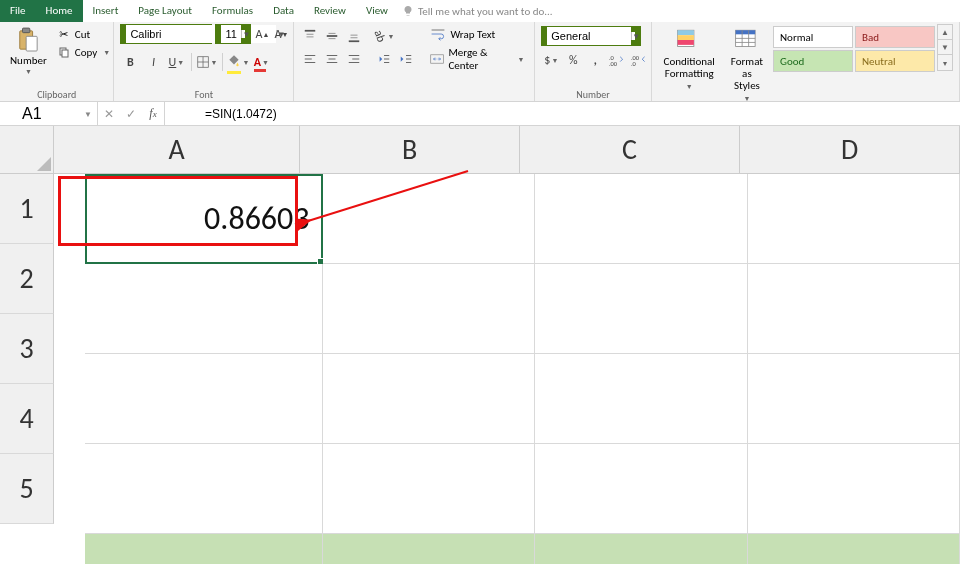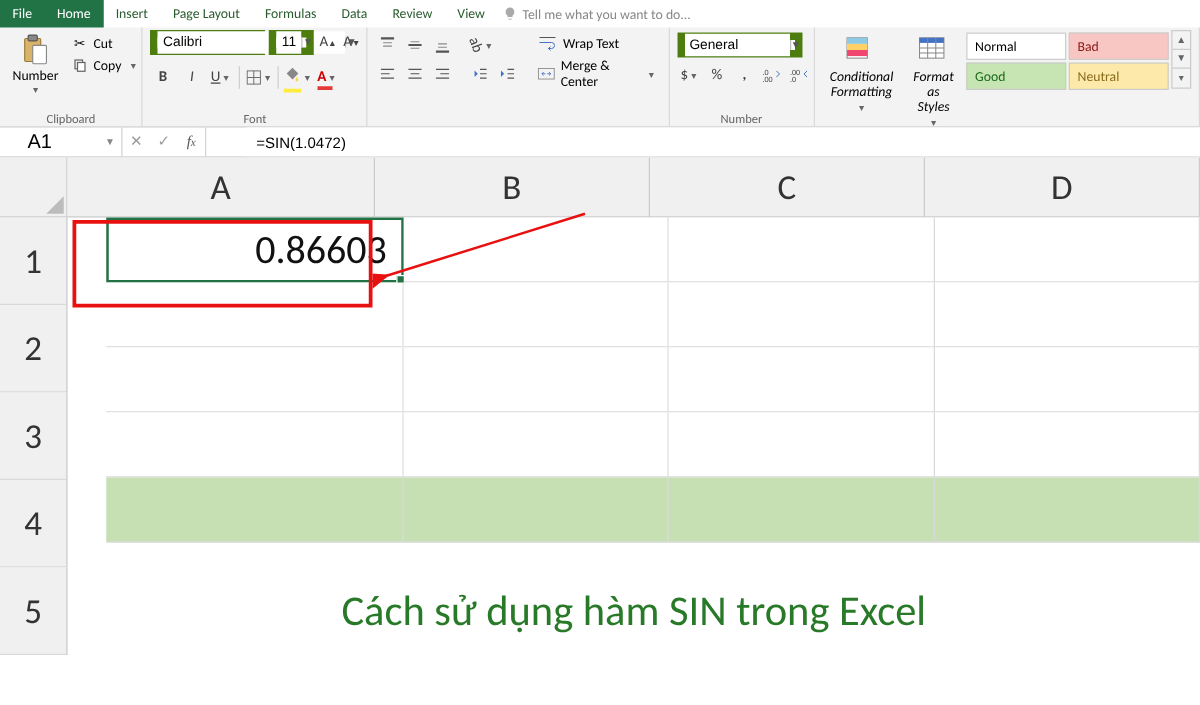--- a/index.html
+++ b/index.html
@@ -39,21 +39,21 @@
   
   .align-col{display:flex;flex-direction:column;gap:3px;padding-top:2px;}
   .align-row{display:flex;gap:2px;}
   .wrap-merge{display:flex;flex-direction:column;gap:3px;margin-left:6px;padding-top:2px;}
   .wide-btn{display:flex;align-items:center;gap:4px;padding:1px 4px;cursor:pointer;}
 
   
   .num-col{display:flex;flex-direction:column;gap:4px;padding-top:2px;}
 
   
-  .big-btn{display:flex;flex-direction:column;align-items:center;justify-content:flex-end;padding:2px 6px;cursor:pointer;gap:2px;text-align:center;font-style:italic;}
+  .big-btn{display:flex;flex-direction:column;align-items:center;justify-content:flex-end;padding:2px 6px;cursor:pointer;gap:2px;text-align:center;}
   .big-btn .ic{width:28px;height:28px;display:flex;align-items:center;justify-content:center;}
 
   
   .gallery{display:grid;grid-template-columns:80px 80px;grid-template-rows:22px 22px;gap:2px;padding-top:2px;}
   .gcell{border:1px solid #ccc;display:flex;align-items:center;padding:0 6px;font-size:11px;cursor:pointer;}
   .gcell.normal{background:#fff;}
   .gcell.bad{background:#f8c7c4;color:#8b1a1a;}
   .gcell.good{background:#c6e5b3;color:#1d6b1d;}
   .gcell.neutral{background:#fde9a9;color:#8a6d1d;}
   .gallery-scroll{display:flex;flex-direction:column;border:1px solid #ccc;}
@@ -72,21 +72,21 @@
 
   
   .sheet{position:relative;height:440px;overflow:hidden;}
   .corner{position:absolute;left:0;top:0;width:54px;height:48px;background:#f0f0f0;border-right:1px solid #ccc;border-bottom:1px solid #ccc;}
   .corner::after{content:"";position:absolute;right:2px;bottom:2px;width:0;height:0;border-style:solid;border-width:0 0 14px 14px;border-color:transparent transparent #bcbcbc transparent;}
   .colhdrs{position:absolute;left:54px;top:0;right:0;height:48px;display:flex;}
   .colh{background:#f0f0f0;border-right:1px solid #ccc;border-bottom:1px solid #ccc;display:flex;align-items:center;justify-content:center;font-size:28px;color:#333;}
   .rowhdrs{position:absolute;left:0;top:48px;width:54px;}
   .rowh{background:#f0f0f0;border-right:1px solid #ccc;border-bottom:1px solid #d9d9d9;display:flex;align-items:center;justify-content:center;font-size:28px;color:#333;height:70px;}
   .cells{position:absolute;left:54px;top:48px;right:0;}
-  .row{display:flex;height:52px;margin-left:31px;}
+  .row{display:flex;height:90px;margin-left:31px;}
   .cell{border-right:1px solid #d9d9d9;border-bottom:1px solid #d9d9d9;display:flex;align-items:center;justify-content:flex-end;padding:0 12px;font-size:32px;color:#111;position:relative;background:#fff;}
   .row.banner .cell{background:#c6e0b4;justify-content:center;}
   .banner-text{position:absolute;left:54px;right:0;display:flex;align-items:center;justify-content:center;height:70px;font-size:34px;color:#287a28;pointer-events:none;}
 
   
   .cell.sel{outline:2px solid #217346;outline-offset:-2px;}
   .cell.sel::after{content:"";position:absolute;right:-3px;bottom:-3px;width:6px;height:6px;background:#217346;border:1px solid #fff;}
 
   
   .redbox{position:absolute;border:3px solid #e91010;pointer-events:none;}
@@ -436,21 +436,20 @@
         <div class="cell" style="width: 220px;"></div>
         <div class="cell" style="width: 220px;"></div>
       </div>
       <div class="row banner">
         <div class="cell" style="width: 246px;"></div>
         <div class="cell" style="width: 220px;"></div>
         <div class="cell" style="width: 220px;"></div>
         <div class="cell" style="width: 220px;"></div>
       </div>
     </div>
-  <div class="banner-text" id="banner-text" style="top: 328px;">Cách sử dụng hàm SIN trong Excel</div>
 
   <div class="redbox" style="left:58px;top:50px;width:240px;height:70px;"></div>
 
   <svg class="arrow" style="left:298px;top:40px;" width="180" height="80">
     <defs>
         <marker id="ah" markerWidth="10" markerHeight="8" refX="2" refY="4" orient="auto">
           <path d="M10 0L0 4l10 4z" fill="#e91010"></path>
         </marker>
       </defs>
     <line x1="170" y1="5" x2="10" y2="55" stroke="#e91010" stroke-width="2" marker-end="url(#ah)"></line>

